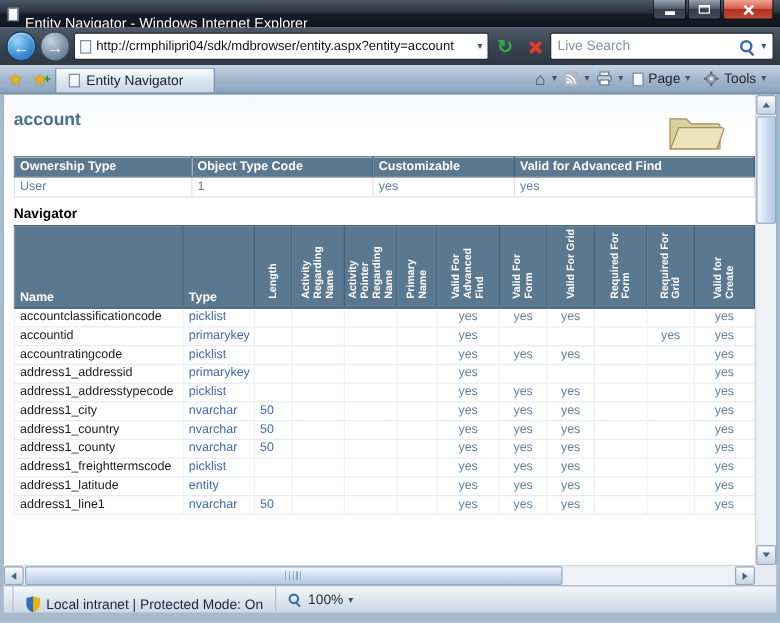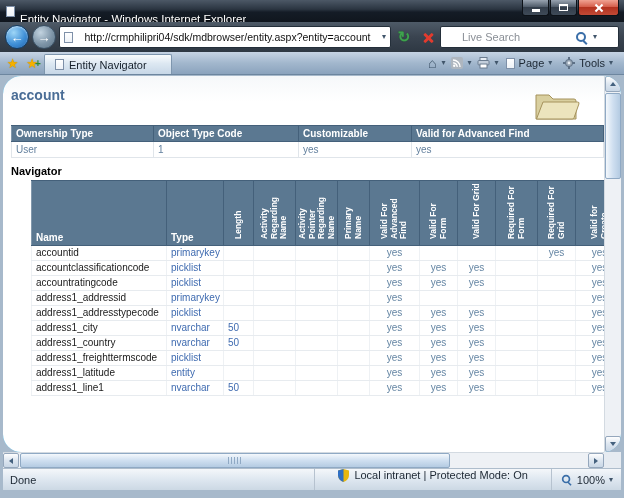--- a/index.html
+++ b/index.html
@@ -29,32 +29,32 @@
   .navbar{position:absolute;top:22px;left:0;right:0;height:30px;
     background:linear-gradient(180deg,#4e5a67,#3a4450 50%,#2e3843);
     display:flex;align-items:center;padding:0 5px;gap:3px;}
   .navbtn{width:24px;height:24px;border-radius:50%;flex:0 0 auto;display:flex;align-items:center;
     justify-content:center;color:#fff;font-size:13px;font-weight:bold;line-height:1;}
   .navbtn.back{background:radial-gradient(circle at 35% 30%,#9ed6f7,#3f8fd6 55%,#1f5fa8);
     border:1px solid #123c63;box-shadow:inset 0 1px 2px rgba(255,255,255,.65);}
   .navbtn.fwd{background:radial-gradient(circle at 35% 30%,#c2d3e0,#7e95a8 55%,#5d7486);
     border:1px solid #39506 4;border:1px solid #395064;}
   .addressbar{flex:0 0 332px;height:22px;background:#fff;border:1px solid #242f3a;border-radius:2px;
-    display:flex;align-items:center;padding:0 4px;gap:4px;text-align:center;}
+    display:flex;align-items:center;padding:0 4px;gap:4px;}
   .url{font-size:10.5px;color:#111;white-space:nowrap;overflow:hidden;flex:1;}
   .chev{font-size:8px;color:#41566b;line-height:1;}
   .toolbtn{width:20px;height:22px;display:flex;align-items:center;justify-content:center;flex:0 0 auto;}
   .refresh-glyph{color:#3fa24e;font-size:15px;font-weight:bold;text-shadow:0 0 1px #1c6c2a;}
   .stop-glyph{position:relative;width:11px;height:11px;}
   .stop-glyph::before,.stop-glyph::after{content:"";position:absolute;left:5px;top:0;width:3px;height:12px;
     background:#e23b2e;border-radius:1px;}
   .stop-glyph::before{transform:rotate(45deg);}
   .stop-glyph::after{transform:rotate(-45deg);}
   .searchbox{flex:1;height:22px;background:#fff;border:1px solid #242f3a;border-radius:2px;
-    display:flex;align-items:center;padding:0 21px;gap:5px;}
+    display:flex;align-items:center;padding:0 5px;gap:5px;}
   .search-text{flex:1;color:#8a8f96;font-size:11px;}
   .magnifier{position:relative;width:13px;height:13px;display:inline-block;flex:0 0 auto;}
   .magnifier::before{content:"";position:absolute;left:1px;top:1px;width:6px;height:6px;
     border:2px solid #3a6ea8;border-radius:50%;}
   .magnifier::after{content:"";position:absolute;left:9px;top:9px;width:5px;height:2px;
     background:#3a6ea8;transform:rotate(45deg);transform-origin:0 0;}
 
   
   .tabbar{position:absolute;top:52px;left:0;right:0;height:23px;
     background:linear-gradient(180deg,#c6d4e4,#a2b7cd 50%,#8ba3bd);
@@ -68,34 +68,34 @@
     font-size:11px;color:#16202b;}
   .tabbar-right{margin-left:auto;display:flex;align-items:center;gap:3px;padding-right:5px;
     font-size:11px;color:#1c2733;}
   .tb-btn{display:flex;align-items:center;justify-content:center;padding:0 2px;}
   .home-glyph{font-size:14px;color:#3b5166;line-height:1;}
   .menu-btn{display:flex;align-items:center;gap:4px;padding:0 4px;}
   .doc-icon{width:9px;height:11px;background:linear-gradient(#ffffff,#eef2f7);
     border:1px solid #7e90a8;display:inline-block;flex:0 0 auto;}
 
   
-  .content{position:absolute;top:76px;left:3px;right:3px;bottom:46px;background:#0ea5e9;overflow:hidden;border-radius:18px;}
+  .content{position:absolute;top:76px;left:3px;right:3px;bottom:46px;background:#0ea5e9;overflow:hidden;}
   .page{position:absolute;left:0;top:0;right:17px;bottom:0;padding:5px 0 0 8px;overflow:hidden;
     background:linear-gradient(180deg,#f6f8fa,#ffffff 26px);}
   .page-head{position:relative;height:38px;}
   .entity-title{margin:6px 0 0 0;font-size:14px;font-weight:bold;color:#4a6d96;}
   .folder{position:absolute;right:24px;top:2px;}
   table{border-collapse:collapse;table-layout:fixed;}
   .summary{width:592px;margin-bottom:7px;}
   .summary th{background:#5b7891;color:#fff;font-weight:bold;font-size:10px;text-align:left;
     padding:2px 4px;border:1px solid #44607a;border-left:1px solid #8298ac;height:13px;
     white-space:nowrap;overflow:hidden;}
   .summary td{font-size:10px;color:#63809e;padding:2px 4px;border:1px solid #e0e5ea;height:12px;}
   .attr-heading{font-size:11px;font-weight:bold;color:#000;margin:2px 0 3px 0;}
-  .attrs{width:592px;margin-left:20px;}
+  .attrs{width:592px;}
   .attrs thead th{background:#5b7891;border:1px solid #44607a;border-left:1px solid #8298ac;
     vertical-align:bottom;}
   .attrs th.hplain{color:#fff;font-size:10px;font-weight:bold;text-align:left;padding:2px 4px;}
   .attrs th.vert{height:62px;padding:2px 1px;text-align:center;}
   .vtext{display:inline-block;writing-mode:vertical-rl;transform:rotate(180deg);
     color:#fff;font-size:8.5px;font-weight:bold;line-height:9.5px;height:56px;text-align:left;}
   .attrs td{font-size:10px;padding:1px 4px;height:11px;line-height:12px;
     border-left:1px solid #eef1f4;border-right:1px solid #eef1f4;border-bottom:1px solid #e7ebef;
     white-space:nowrap;overflow:hidden;}
   .c-name{color:#1a1a1a;}
@@ -128,22 +128,22 @@
   .grip{width:14px;height:7px;
     background:repeating-linear-gradient(90deg,#8fa9c4 0 1px,transparent 1px 3px);}
   .scroll-corner{position:absolute;right:3px;bottom:30px;width:17px;height:16px;background:#e6ebf1;}
 
   
   .statusbar{position:absolute;left:3px;right:3px;bottom:8px;height:22px;
     background:linear-gradient(180deg,#f4f7fa,#dee7f0 50%,#ccd8e4);
     border-top:1px solid #aebdcc;display:flex;align-items:center;font-size:11px;color:#1c2733;
     padding:0 0 0 7px;}
   .status-text{flex:1;}
-  .zone-pane{display:flex;align-items:flex-start;gap:5px;border-left:1px solid #b6c2cf;
-    padding:0 23px;height:100%;}
+  .zone-pane{display:flex;align-items:flex-end;gap:5px;border-left:1px solid #b6c2cf;
+    padding:0 10px;height:100%;}
   .zoom-pane{display:flex;align-items:center;gap:4px;border-left:1px solid #b6c2cf;
     padding:0 8px;height:100%;}
   .magnifier.small{transform:scale(.85);}
 </style>
 </head>
 <body>
 
 <div class="window">
 
   <div class="titlebar">
@@ -308,45 +308,45 @@
               <th class="vert"><span class="vtext">Valid For Advanced Find</span></th>
               <th class="vert"><span class="vtext">Valid For Form</span></th>
               <th class="vert"><span class="vtext">Valid For Grid</span></th>
               <th class="vert"><span class="vtext">Required For Form</span></th>
               <th class="vert"><span class="vtext">Required For Grid</span></th>
               <th class="vert"><span class="vtext">Valid for Create</span></th>
             </tr>
           </thead>
         <tbody>
             <tr>
+              <td class="c-name">accountclassificationcode</td>
+              <td class="c-type">picklist</td>
+              <td class="c-len"></td>
+              <td class="c-val"></td>
+              <td class="c-val"></td>
+              <td class="c-val"></td>
+              <td class="c-val">yes</td>
+              <td class="c-val">yes</td>
+              <td class="c-val">yes</td>
+              <td class="c-val"></td>
+              <td class="c-val"></td>
+              <td class="c-val">yes</td>
+            </tr>
+            <tr>
               <td class="c-name">accountid</td>
               <td class="c-type">primarykey</td>
               <td class="c-len"></td>
               <td class="c-val"></td>
               <td class="c-val"></td>
               <td class="c-val"></td>
               <td class="c-val">yes</td>
               <td class="c-val"></td>
               <td class="c-val"></td>
               <td class="c-val"></td>
               <td class="c-val">yes</td>
-              <td class="c-val">yes</td>
-            </tr>
-            <tr>
-              <td class="c-name">accountclassificationcode</td>
-              <td class="c-type">picklist</td>
-              <td class="c-len"></td>
-              <td class="c-val"></td>
-              <td class="c-val"></td>
-              <td class="c-val"></td>
-              <td class="c-val">yes</td>
-              <td class="c-val">yes</td>
-              <td class="c-val">yes</td>
-              <td class="c-val"></td>
-              <td class="c-val"></td>
               <td class="c-val">yes</td>
             </tr>
             <tr>
               <td class="c-name">accountratingcode</td>
               <td class="c-type">picklist</td>
               <td class="c-len"></td>
               <td class="c-val"></td>
               <td class="c-val"></td>
               <td class="c-val"></td>
               <td class="c-val">yes</td>
@@ -406,20 +406,34 @@
               <td class="c-val"></td>
               <td class="c-val"></td>
               <td class="c-val">yes</td>
               <td class="c-val">yes</td>
               <td class="c-val">yes</td>
               <td class="c-val"></td>
               <td class="c-val"></td>
               <td class="c-val">yes</td>
             </tr>
             <tr>
+              <td class="c-name">address1_county</td>
+              <td class="c-type">nvarchar</td>
+              <td class="c-len">50</td>
+              <td class="c-val"></td>
+              <td class="c-val"></td>
+              <td class="c-val"></td>
+              <td class="c-val">yes</td>
+              <td class="c-val">yes</td>
+              <td class="c-val">yes</td>
+              <td class="c-val"></td>
+              <td class="c-val"></td>
+              <td class="c-val">yes</td>
+            </tr>
+            <tr>
               <td class="c-name">address1_freighttermscode</td>
               <td class="c-type">picklist</td>
               <td class="c-len"></td>
               <td class="c-val"></td>
               <td class="c-val"></td>
               <td class="c-val"></td>
               <td class="c-val">yes</td>
               <td class="c-val">yes</td>
               <td class="c-val">yes</td>
               <td class="c-val"></td>
@@ -478,21 +492,20 @@
           <span class="grip"></span>
         </div>
     </div>
     <div class="sbtn">
         <span class="tri right"></span>
       </div>
   </div>
   <div class="scroll-corner"></div>
 
   <div class="statusbar">
-    <span class="status-text">Done</span>
     <div class="zone-pane">
       <svg width="11" height="13" viewBox="0 0 11 13">
           <path d="M5.5 0 L11 1.5 V6 C11 9.5 8.5 12 5.5 13 C2.5 12 0 9.5 0 6 V1.5 Z" fill="#e8b70f"></path>
           <path d="M5.5 0 L0 1.5 V6 C0 9.5 2.5 12 5.5 13 Z" fill="#2f6fc4"></path>
         </svg>
       <span>Local intranet | Protected Mode: On</span>
     </div>
     <div class="zoom-pane">
       <span class="magnifier small"></span>
       <span>100%</span>

